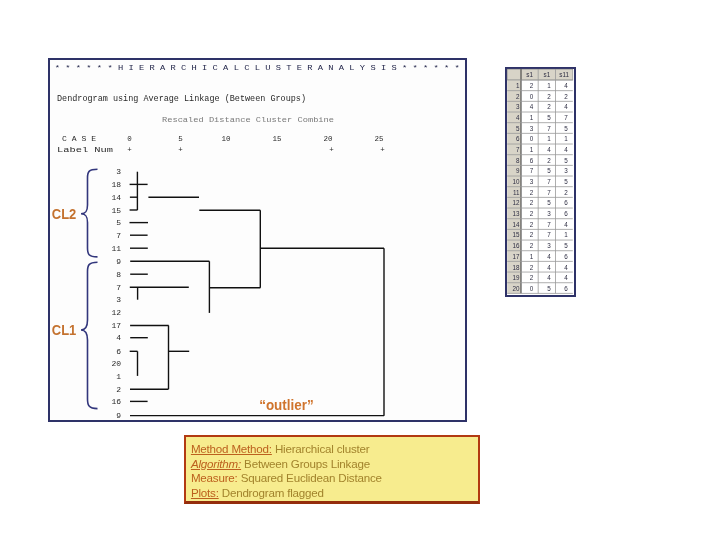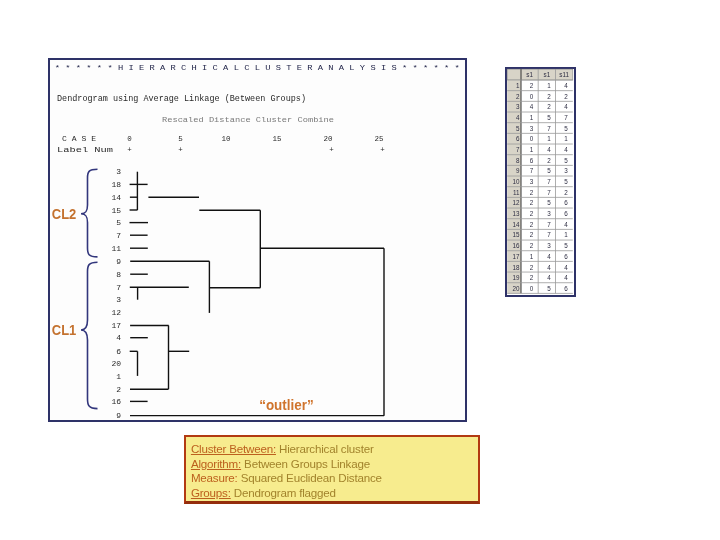--- a/index.html
+++ b/index.html
@@ -244,23 +244,23 @@
   <text x="519.5" y="290.8" font-size="6.3" text-anchor="end" fill="#2f2f44" font-family="Liberation Sans, sans-serif">20</text>
   <text x="531.6" y="290.8" font-size="6.3" text-anchor="middle" fill="#2f2f44" font-family="Liberation Sans, sans-serif">0</text>
   <text x="548.9" y="290.8" font-size="6.3" text-anchor="middle" fill="#2f2f44" font-family="Liberation Sans, sans-serif">5</text>
   <text x="566.1" y="290.8" font-size="6.3" text-anchor="middle" fill="#2f2f44" font-family="Liberation Sans, sans-serif">6</text>
   </g>
 </svg>
 
 <div class="abs" style="left:183.5px;top:435px;width:296px;height:68.5px;background:#f7ec8e;border:2.5px solid #b23a12;border-bottom:3px solid #942d0d;box-sizing:border-box;">
   <div style="margin:5px 0 0 5.4px;font-size:11.6px;line-height:14.6px;letter-spacing:-0.2px;color:#a2832c;">
 
-    <div><span style="color:#bc601e;text-decoration:underline;">Cluster Between:</span> Hierarchical cluster</div>
-
-    <div><span style="color:#bc601e;text-decoration:underline;">Algorithm:</span> Between Groups Linkage</div>
+    <div><span style="color:#bc601e;text-decoration:underline;">Method Method:</span> Hierarchical cluster</div>
+
+    <div><span style="color:#bc601e;text-decoration:underline;font-style:italic;">Algorithm:</span> Between Groups Linkage</div>
 
     <div><span style="color:#bc601e;">Measure:</span> Squared Euclidean Distance</div>
 
-    <div><span style="color:#bc601e;text-decoration:underline;">Groups:</span> Dendrogram flagged</div>
+    <div><span style="color:#bc601e;text-decoration:underline;">Plots:</span> Dendrogram flagged</div>
   </div>
 </div>
 
 </div>
 
 </body></html>

